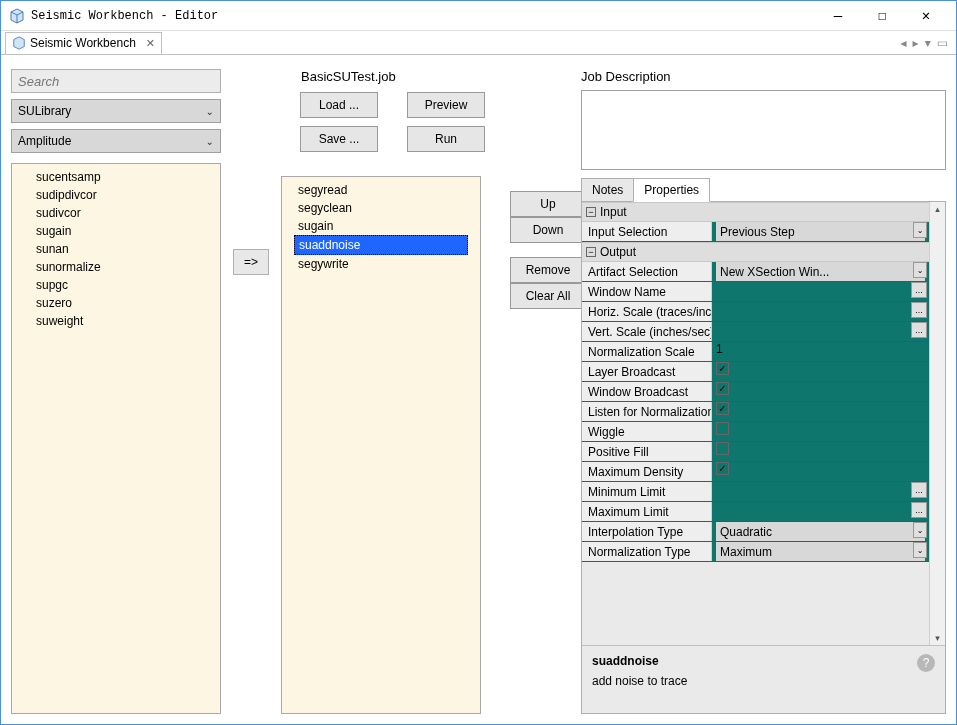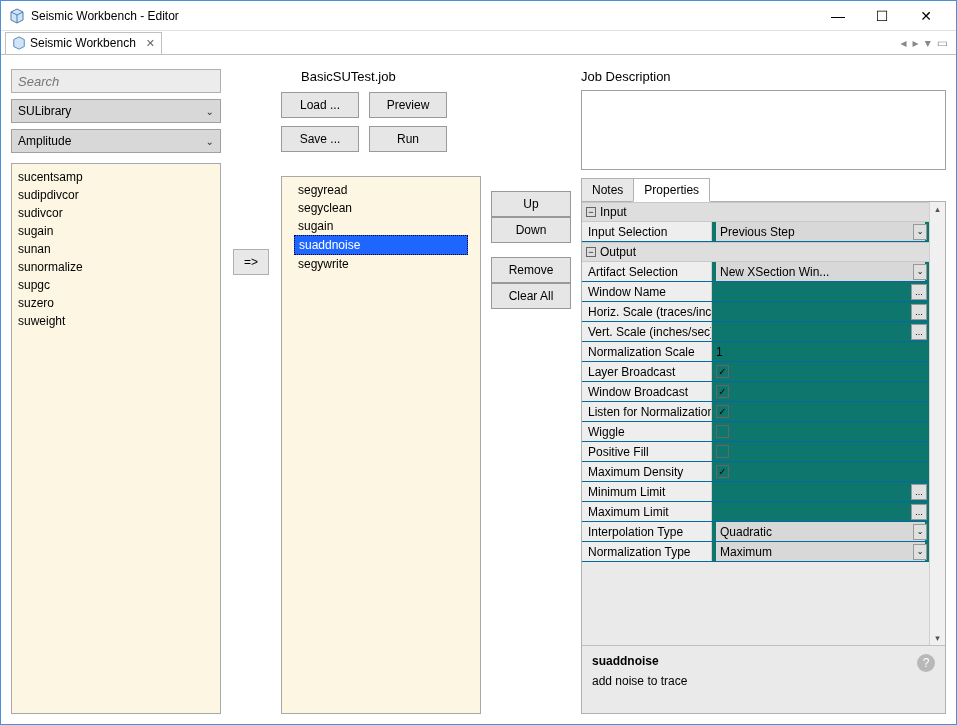--- a/index.html
+++ b/index.html
@@ -1,45 +1,45 @@
 <!DOCTYPE html>
 <html><head>
 <meta charset="utf-8">
 <style>
 * { box-sizing: border-box; margin: 0; padding: 0; }
 body { font-family: "Segoe UI", Tahoma, sans-serif; font-size: 12px; background: #fff; }
 
 .window { width: 957px; height: 725px; border: 1px solid #4a90d9; background: #fff; display: flex; flex-direction: column; }
 
-.titlebar { height: 30px; display: flex; align-items: center; padding: 0 8px; border-bottom: 1px solid #e0e0e0; }
+.titlebar { height: 30px; display: flex; align-items: center; padding: 0 8px; border-bottom: 1px solid #e0e0e0; font-family: Liberation Mono, monospace; }
 .titlebar .ico { width: 16px; height: 16px; margin-right: 6px; }
 .titlebar .title { flex: 1; font-size: 12px; color: #000; }
 .titlebar .winbtn { width: 44px; height: 28px; display: flex; align-items: center; justify-content: center; font-size: 14px; cursor: default; }
 
 .tabbar { height: 24px; display: flex; align-items: center; border-bottom: 1px solid #c0c0c0; padding-left: 4px; }
 .tab { height: 22px; border: 1px solid #c0c0c0; border-bottom: none; background: #fff; padding: 2px 6px; display: flex; align-items: center; gap: 4px; }
 .tab .ico { width: 14px; height: 14px; }
 .tab .close { margin-left: 6px; font-size: 11px; color: #666; }
 .tabbar-right { margin-left: auto; display: flex; align-items: center; gap: 6px; padding-right: 8px; color: #888; }
 
 .content { flex: 1; display: flex; padding: 14px 10px 10px 10px; gap: 10px; overflow: hidden; }
 
 .col1 { width: 210px; display: flex; flex-direction: column; gap: 6px; }
 .search { width: 100%; height: 24px; border: 1px solid #b0b0b0; background: #ececec; padding: 0 6px; font-style: italic; color: #888; font-size: 13px; }
 .combo { width: 100%; height: 24px; border: 1px solid #a0a0a0; background: #d8d8d8; display: flex; align-items: center; padding: 0 6px; justify-content: space-between; font-size: 12px; }
 .combo .chev { font-size: 10px; color: #333; }
-.list1 { flex: 1; border: 1px solid #a8a8a8; background: #fdf6e3; padding: 4px 6px; line-height: 18px; margin-top: 4px; overflow: hidden;}
+.list1 { flex: 1; border: 1px solid #a8a8a8; background: #fdf6e3; padding: 4px 24px; line-height: 18px; margin-top: 4px; overflow: hidden;}
 
 .midarrow { width: 40px; display: flex; flex-direction: column; align-items: center; padding-top: 180px; }
 .arrowbtn { width: 36px; height: 26px; border: 1px solid #b0b0b0; background: #e8e8e8; display: flex; align-items: center; justify-content: center; font-size: 12px; }
 
 .col2 { width: 200px; display: flex; flex-direction: column; }
 .jobtitle { font-size: 13px; margin-bottom: 8px; margin-left: 20px; }
 .btnrow { display: flex; gap: 10px; margin-bottom: 8px; }
-.btn { height: 26px; border: 1px solid #999; background: #e6e6e6; display: flex; align-items: center; justify-content: center; font-size: 12px; padding: 0 12px; min-width: 78px;}
+.btn { height: 26px; border: 1px solid #999; background: #e6e6e6; display: flex; align-items: center; justify-content: center; font-size: 12px; padding: 0 12px; min-width: 78px; margin-left: 19px;}
 .joblist { flex: 1; border: 1px solid #a8a8a8; background: #fdf6e3; padding: 4px 12px; line-height: 18px; margin-top: 16px; overflow: hidden;}
 .joblist .item { padding: 0 4px; }
 .joblist .sel { background: #1e66ff; color: #fff; border: 1px dotted #003; }
 
 .col3 { width: 80px; display: flex; flex-direction: column; padding-top: 122px; }
 .col3 .btn { min-width: 76px; }
 .gap12 { height: 14px; }
 
 .col4 { flex: 1; display: flex; flex-direction: column; }
 .desc-label { font-size: 13px; margin-bottom: 6px; }
@@ -50,21 +50,21 @@
 .tab2.active { background: #fff; border-bottom: 1px solid #fff; z-index: 2; }
 .tab2 + .tab2 { margin-left: -1px; }
 
 .proppanel { flex: 1; border: 1px solid #b0b0b0; background: #eaeaea; display: flex; flex-direction: column; overflow: hidden; margin-top:-1px;}
 .propgrid { flex: 1; overflow: hidden; position: relative; display:flex;}
 .propcol { flex: 1; font-size: 12px; }
 .propcol .grp { background: #dedede; border-bottom: 1px solid #c8c8c8; border-top: 1px solid #c8c8c8; padding: 2px 4px; display:flex; align-items:center; gap:4px;}
 .propcol .grp .toggle { width:10px; height:10px; border:1px solid #666; display:flex; align-items:center; justify-content:center; font-size:9px; line-height:9px;}
 .row { display: flex; border-bottom: 1px solid #0369a1; height: 20px; align-items: center; background: #0f766e; }
 .row .k { width: 130px; padding-left: 6px; background: #eeeeee; height:100%; display:flex; align-items:center; border-right:1px solid #d0d0d0; white-space: nowrap; overflow:hidden;}
-.row .v { flex: 1; padding: 0 4px; display:flex; align-items:center; height:100%; position:relative;}
+.row .v { flex: 1; padding: 0 4px; display:flex; align-items:flex-start; height:100%; position:relative;}
 .row .dd { position:absolute; right:2px; width:14px; height:16px; border:1px solid #999; background:#e0e0e0; display:flex; align-items:center; justify-content:center; font-size:8px;}
 .row .dots { position:absolute; right:2px; width:16px; height:16px; border:1px solid #999; background:#e0e0e0; display:flex; align-items:center; justify-content:center; font-size:9px; line-height:6px;}
 .row .chk { width:13px; height:13px; border:1px solid #666; display:flex; align-items:center; justify-content:center; font-size:10px;}
 .ddval { background:#d8d8d8; width:100%; height:100%; display:flex; align-items:center; padding-left:4px;}
 
 .scrollbar { width: 16px; background: #f0f0f0; border-left: 1px solid #d0d0d0; display:flex; flex-direction:column; justify-content:space-between; align-items:center; padding:2px 0;}
 .scrollbar div { font-size:9px; color:#555; }
 
 .helpbox { border-top: 1px solid #c0c0c0; padding: 8px 10px; height: 68px; position:relative; background:#eaeaea;}
 .helpbox .hname { font-weight: bold; margin-bottom: 6px; }

